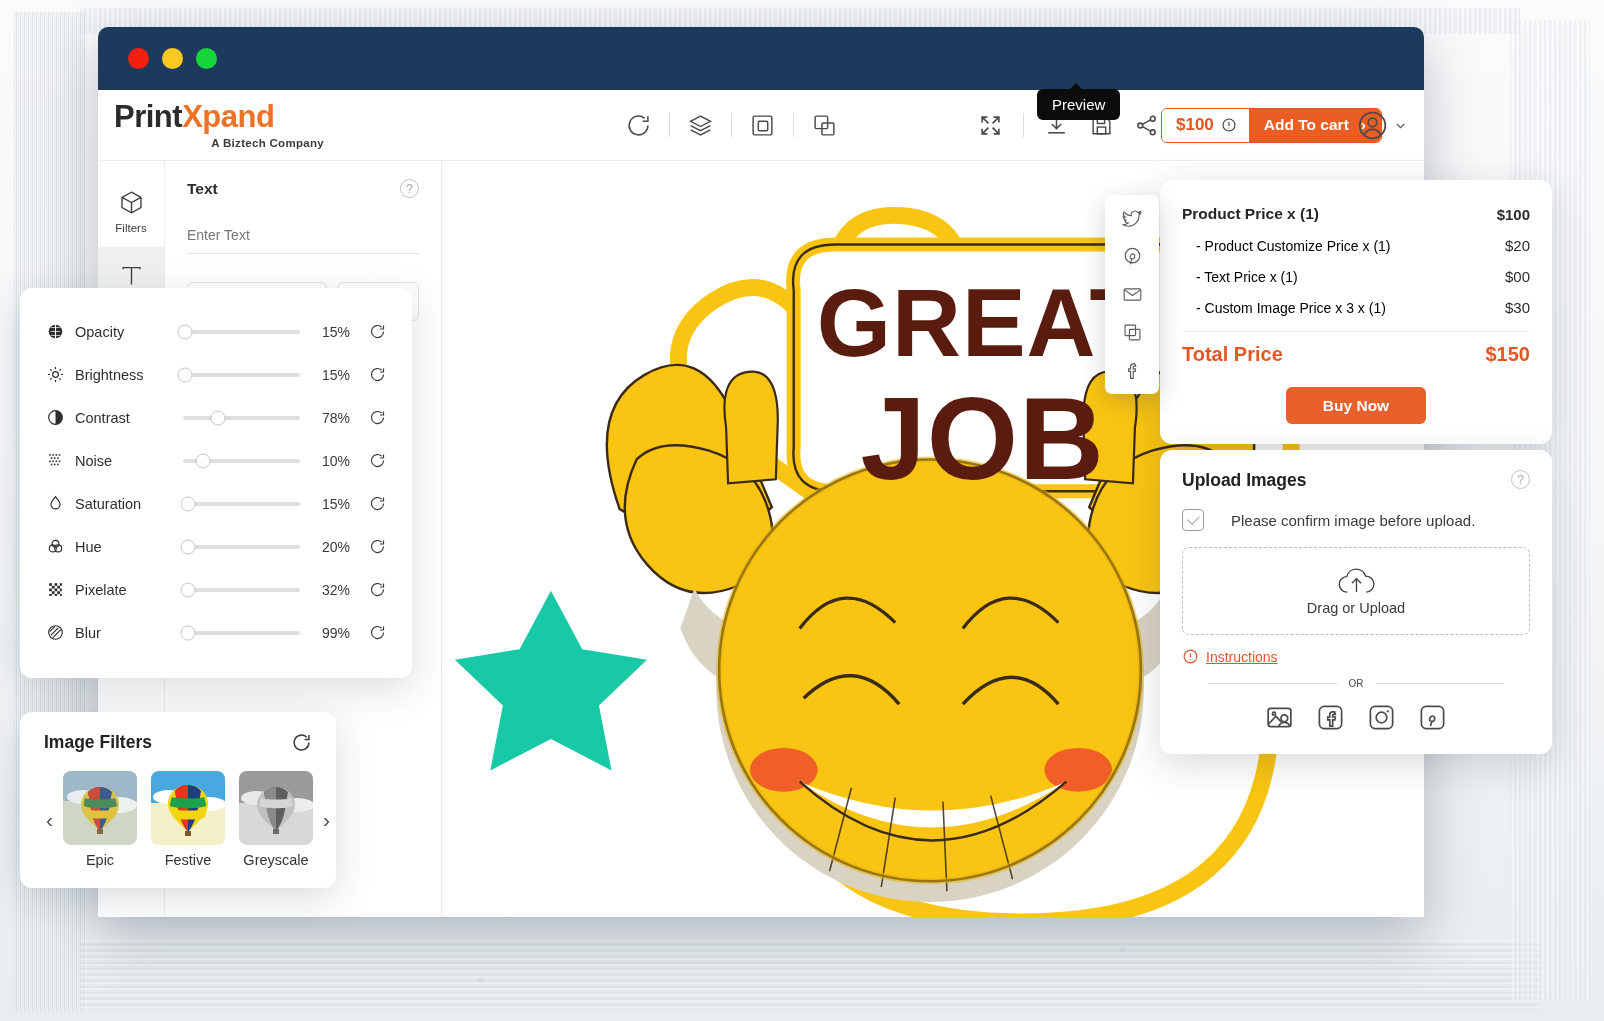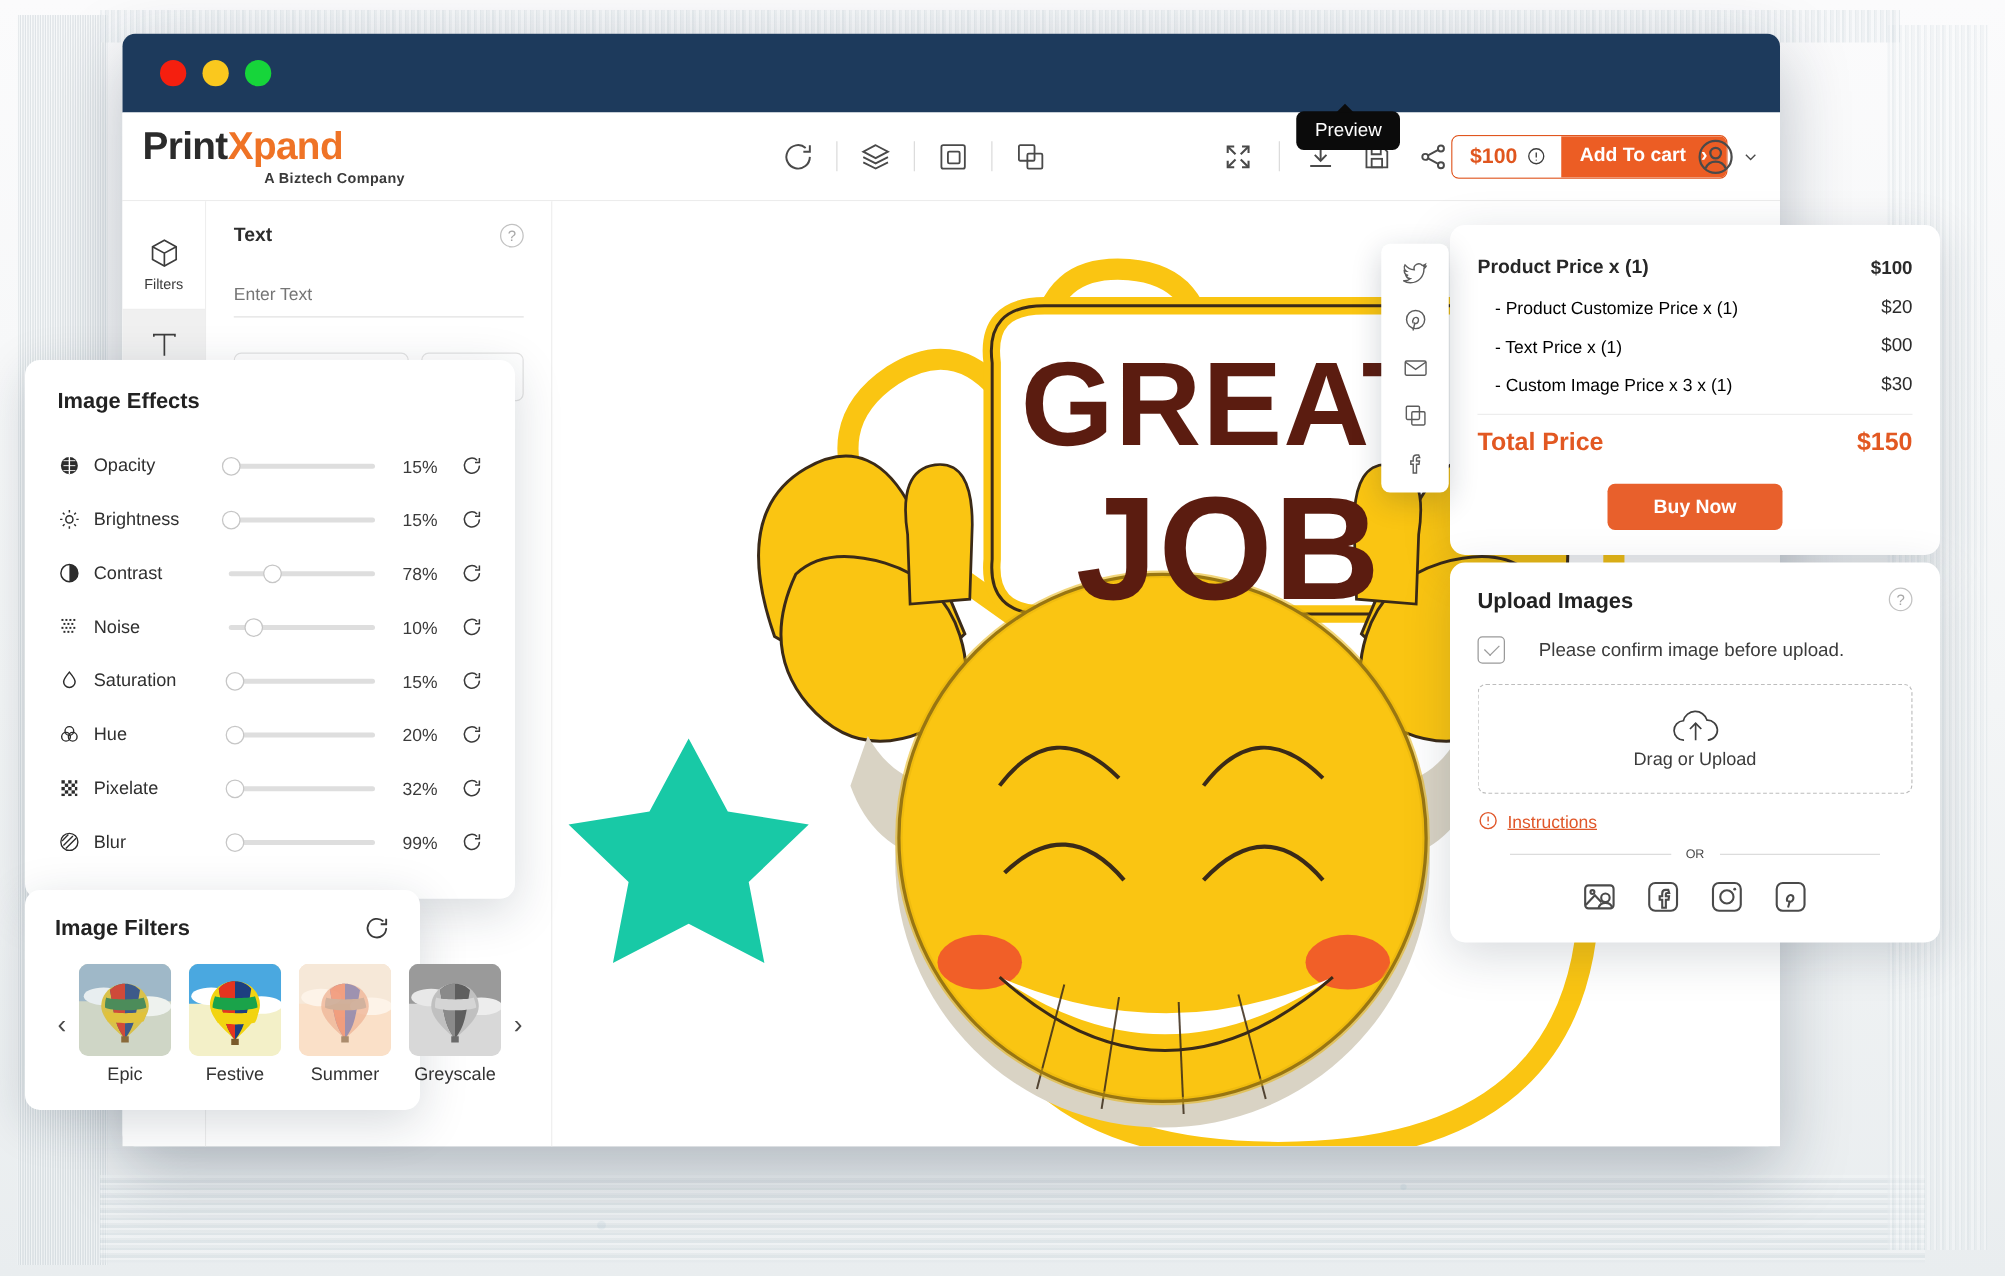--- a/index.html
+++ b/index.html
@@ -406,21 +406,20 @@
       <rect x="3.5" y="3.5" width="12" height="12" rx="1"></rect>
         <rect x="8.5" y="8.5" width="12" height="12" rx="1"></rect>
     </svg>
     <svg viewBox="0 0 24 24" fill="none" stroke="currentColor" stroke-width="1.3">
       <path d="M14.8 4.5h-2c-1.8 0-3 1.2-3 3v2.6H7.6v2.9h2.2V21h3v-8h2.3l.4-2.9h-2.7V8c0-.6.3-1 1-1h1.9z"></path>
     </svg>
   </div>
 </div>
 
 <div class="float" id="effects">
-  <div class="ftitle">Image Effects</div>
 
   <div class="fx-row">
     <svg class="fx-ico" viewBox="0 0 24 24" fill="none" stroke="currentColor" stroke-width="1.4">
       <circle cx="12" cy="12" r="8.6" fill="currentColor" stroke="none"></circle>
         <path d="M12 3.4v17.2" stroke="#fff"></path>
         <path d="M6 7h12M6 12h12M6 17h12" stroke="#fff" stroke-width=".9"></path>
     </svg>
     <span class="fx-label">Opacity</span>
     <div class="fx-track">
         <div class="fx-knob" style="left:2%"></div>
@@ -615,38 +614,20 @@
               <path d="M24 20c3-4 8-6 13-6v47c-9-11-10-24-13-41z" fill="#e5341f"></path>
               <path d="M21 26c5 2 27 2 32 0 1 3 2 6 2 9-6 3-30 3-36 0 0-3 1-6 2-9z" fill="#1aa34a"></path>
               <path d="M20 38c6 2 30 2 36 0-1 3-1 6-3 9-6 2-25 2-30 0-2-3-3-6-3-9z" fill="#f2d411"></path>
               <rect x="34" y="60" width="6" height="5" fill="#7a5a2a"></rect>
               </g>
           </svg>
         </div>
         <div class="fil-cap">Festive</div>
       </div>
 
-      <div class="fil-item">
-        <div class="fil-thumb">
-          <svg viewBox="0 0 74 74" width="74" height="74">
-            <rect width="74" height="74" fill="#fae0c8"></rect>
-            <rect width="74" height="32" fill="#f6e8d8"></rect>
-            <ellipse cx="18" cy="27" rx="16" ry="7" fill="#fdf3e8"></ellipse>
-              <ellipse cx="58" cy="34" rx="17" ry="7" fill="#fdf3e8"></ellipse>
-            <g opacity=".82">
-                <path d="M37 16c11 0 19 8 19 18 0 9-10 18-19 26-9-8-19-17-19-26 0-10 8-18 19-18z" fill="#f0b89a"></path>
-              <path d="M37 16c5 0 9 2 12 5-3 16-3 28-12 39-9-11-9-23-12-39 3-3 7-5 12-5z" fill="#8a7fa8"></path>
-              <path d="M25 21c3-3 7-5 12-5v44c-9-11-9-23-12-39z" fill="#ef8f6e"></path>
-              <path d="M22 27c4 2 26 2 30 0 1 3 2 6 2 8-6 3-28 3-33 0 0-3 0-5 1-8z" fill="#c9a48e"></path>
-              <rect x="34" y="58" width="6" height="5" fill="#9a7a5a"></rect>
-              </g>
-          </svg>
-        </div>
-        <div class="fil-cap">Summer</div>
-      </div>
 
       <div class="fil-item">
         <div class="fil-thumb">
           <svg viewBox="0 0 74 74" width="74" height="74">
             <rect width="74" height="74" fill="#d8d8d8"></rect>
             <rect width="74" height="32" fill="#9a9a9a"></rect>
             <ellipse cx="18" cy="27" rx="16" ry="7" fill="#e8e8e8"></ellipse>
               <ellipse cx="58" cy="34" rx="17" ry="7" fill="#ededed"></ellipse>
             <g>
                 <path d="M37 16c11 0 19 8 19 18 0 9-10 18-19 26-9-8-19-17-19-26 0-10 8-18 19-18z" fill="#c0c0c0"></path>

